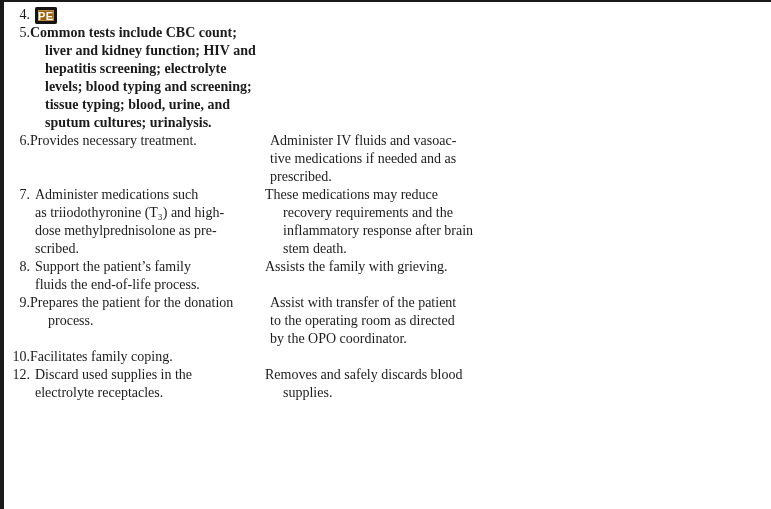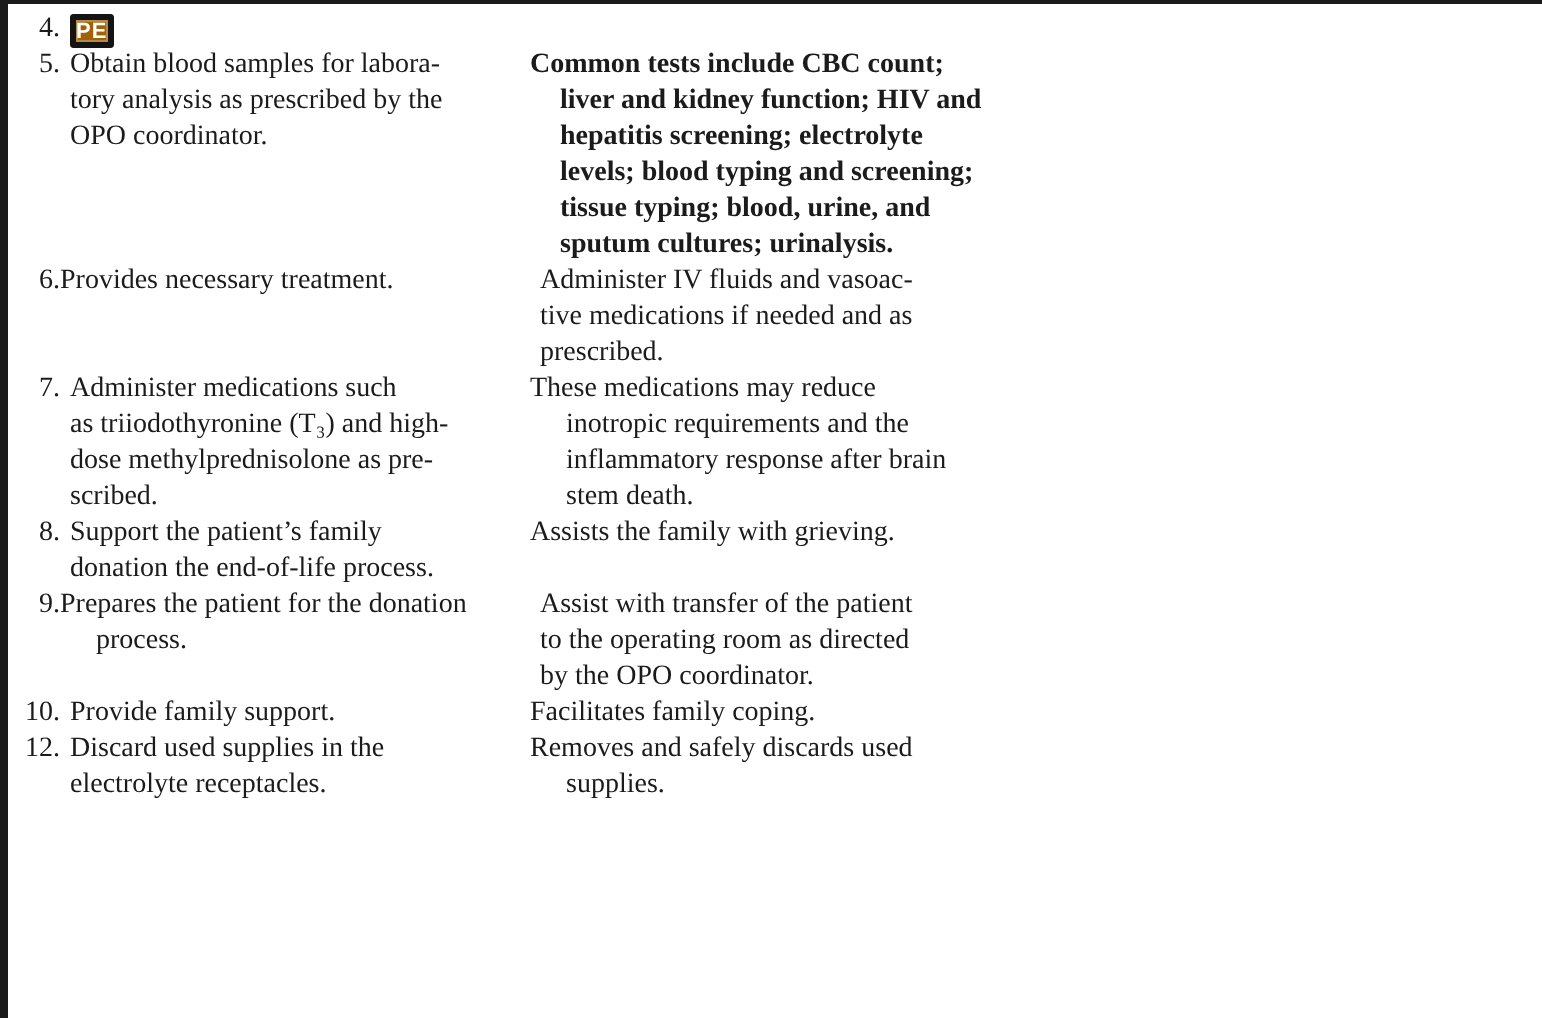--- a/index.html
+++ b/index.html
@@ -75,23 +75,20 @@
   <div class="content" id="rows-container">
   <div class="row">
     <div class="cell num">4.</div>
     <div class="cell step"><span class="badge">PE</span></div>
     <div class="cell rationale"></div>
     <div class="cell comments"></div>
   </div>
 
   <div class="row">
     <div class="cell num">5.</div>
-    <div class="cell step">Obtain blood samples for labora-
-tory analysis as prescribed by the
-OPO coordinator.</div>
     <div class="cell comments">Common tests include CBC count;
 liver and kidney function; HIV and
 hepatitis screening; electrolyte
 levels; blood typing and screening;
 tissue typing; blood, urine, and
 sputum cultures; urinalysis.</div>
   </div>
 
   <div class="row">
     <div class="cell num">6.</div>
@@ -102,55 +99,54 @@
     <div class="cell comments"></div>
   </div>
 
   <div class="row">
     <div class="cell num">7.</div>
     <div class="cell step">Administer medications such
 as triiodothyronine (T₃) and high-
 dose methylprednisolone as pre-
 scribed.</div>
     <div class="cell rationale">These medications may reduce
-inotropic requirements and the
+recovery requirements and the
 inflammatory response after brain
 stem death.</div>
     <div class="cell comments"></div>
   </div>
 
   <div class="row">
     <div class="cell num">8.</div>
     <div class="cell step">Support the patient’s family
-donation the end-of-life process.</div>
+fluids the end-of-life process.</div>
     <div class="cell rationale">Assists the family with grieving.</div>
     <div class="cell comments"></div>
   </div>
 
   <div class="row">
     <div class="cell num">9.</div>
     <div class="cell rationale">Prepares the patient for the donation
 process.</div>
     <div class="cell step">Assist with transfer of the patient
 to the operating room as directed
 by the OPO coordinator.</div>
     <div class="cell comments"></div>
   </div>
 
   <div class="row">
     <div class="cell num">10.</div>
-    <div class="cell step">Provide family support.</div>
     <div class="cell rationale">Facilitates family coping.</div>
     <div class="cell comments"></div>
   </div>
 
 
   <div class="row">
     <div class="cell num">12.</div>
     <div class="cell step">Discard used supplies in the
 electrolyte receptacles.</div>
-    <div class="cell rationale">Removes and safely discards used
+    <div class="cell rationale">Removes and safely discards blood
 supplies.</div>
     <div class="cell comments"></div>
   </div>
 
 </div>
 </div>
 
 </body></html>

